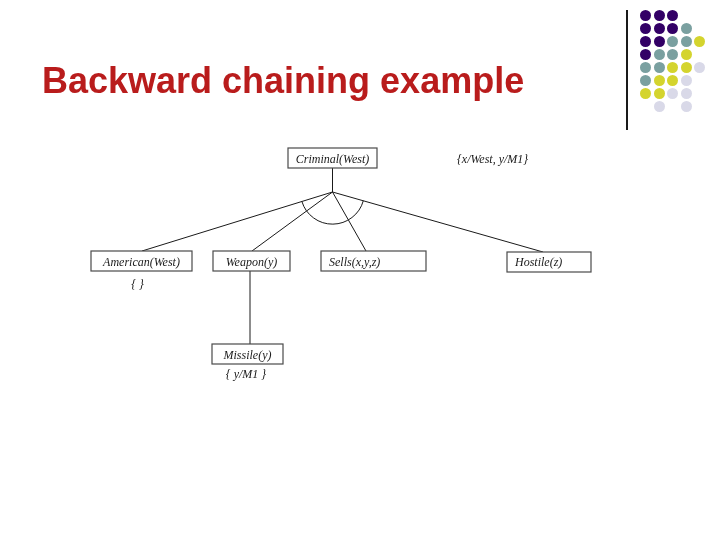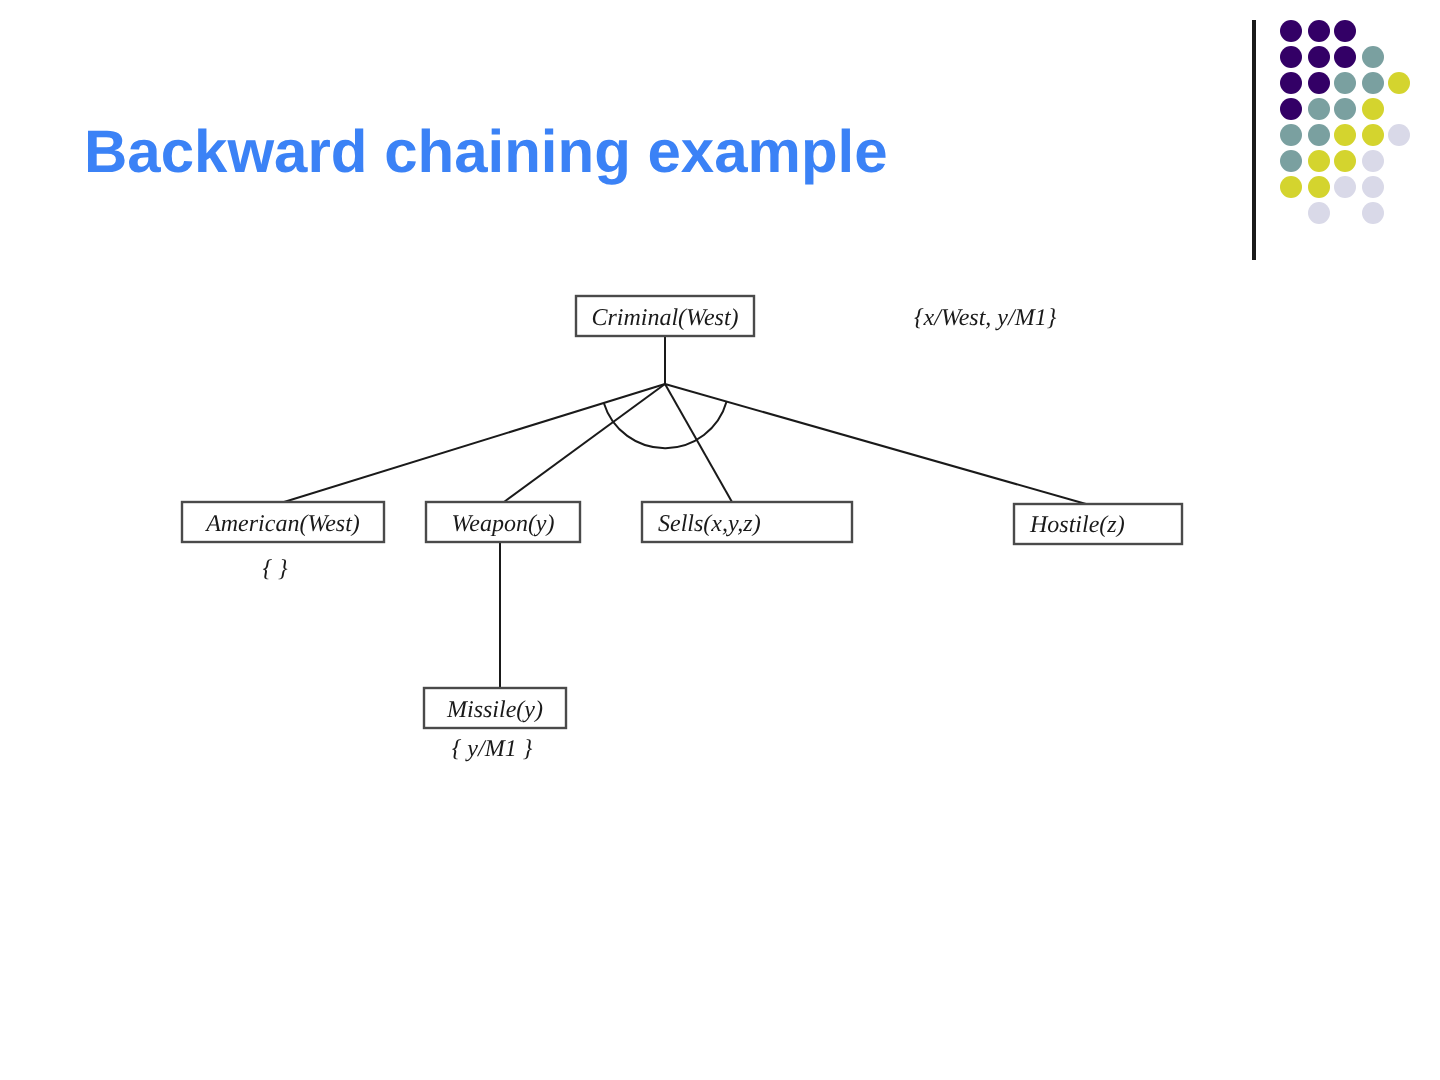--- a/index.html
+++ b/index.html
@@ -14,24 +14,24 @@
     height: 540px;
     background: #ffffff;
     overflow: hidden;
   }
   .slide-title {
     position: absolute;
     left: 42px;
     top: 60px;
     margin: 0;
     font-family: "Liberation Sans", sans-serif;
-    font-size: 30px;
+    font-size: 36px;
     font-weight: bold;
     letter-spacing: 0px;
-    color: #3b82f6;
+    color: #b91c1c;
     white-space: nowrap;
   }
   .corner-line {
     position: absolute;
     left: 626px;
     top: 10px;
     width: 2px;
     height: 120px;
     background: #1a1a1a;
   }

